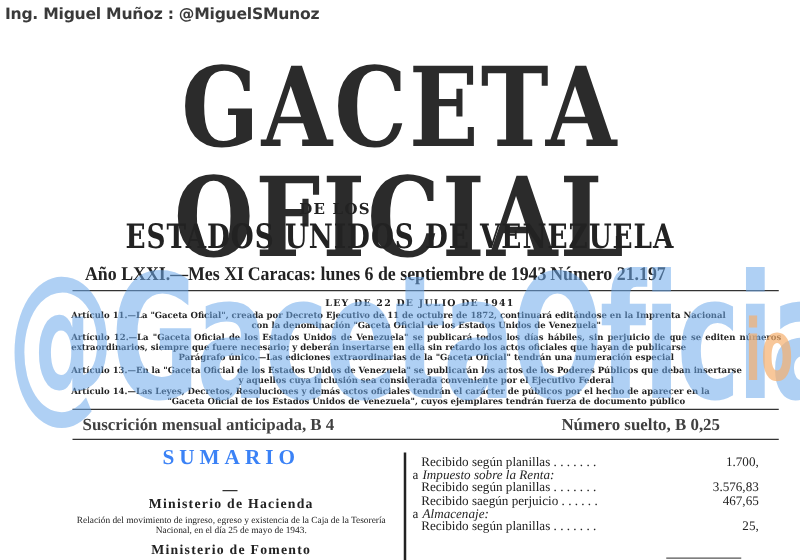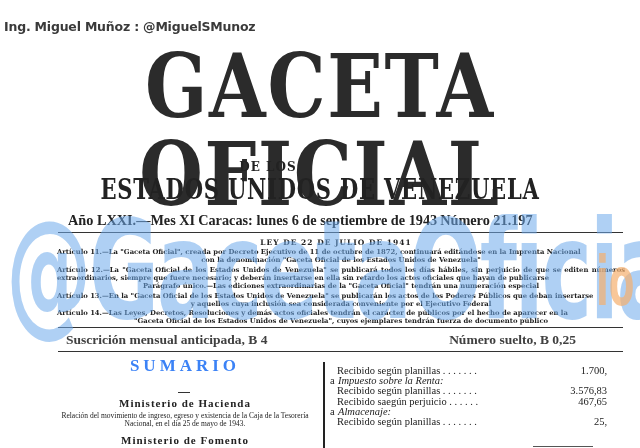--- a/index.html
+++ b/index.html
@@ -3,21 +3,21 @@
 <meta charset="utf-8">
 <style>
   html, body { margin: 0; padding: 0; }
   body {
     width: 640px; height: 448px; overflow: hidden; background: #ffffff;
     position: relative; font-family: "DejaVu Serif", serif; color: #1a1a1a;
   }
   .credit {
     position: absolute; left: 4px; top: 3px;
     font-family: "DejaVu Sans", sans-serif; font-weight: bold; font-size: 12.5px;
-    color: #3a3a3a; letter-spacing: -0.2px; margin-top: 16px;
+    color: #3a3a3a; letter-spacing: -0.2px;
   }
   .masthead {
     position: absolute; left: 0; top: 42px; width: 640px; text-align: center;
     font-family: "DejaVu Serif", serif; font-weight: bold;
     font-size: 88px; line-height: 88px; color: #2b2b2b;
     letter-spacing: 2px; transform: scaleX(0.83); transform-origin: center;
   }
   .delos {
     position: absolute; left: 0; top: 160px; width: 536px; text-align: center;
     font-size: 12px; font-weight: bold; color: #222; letter-spacing: 1px;

